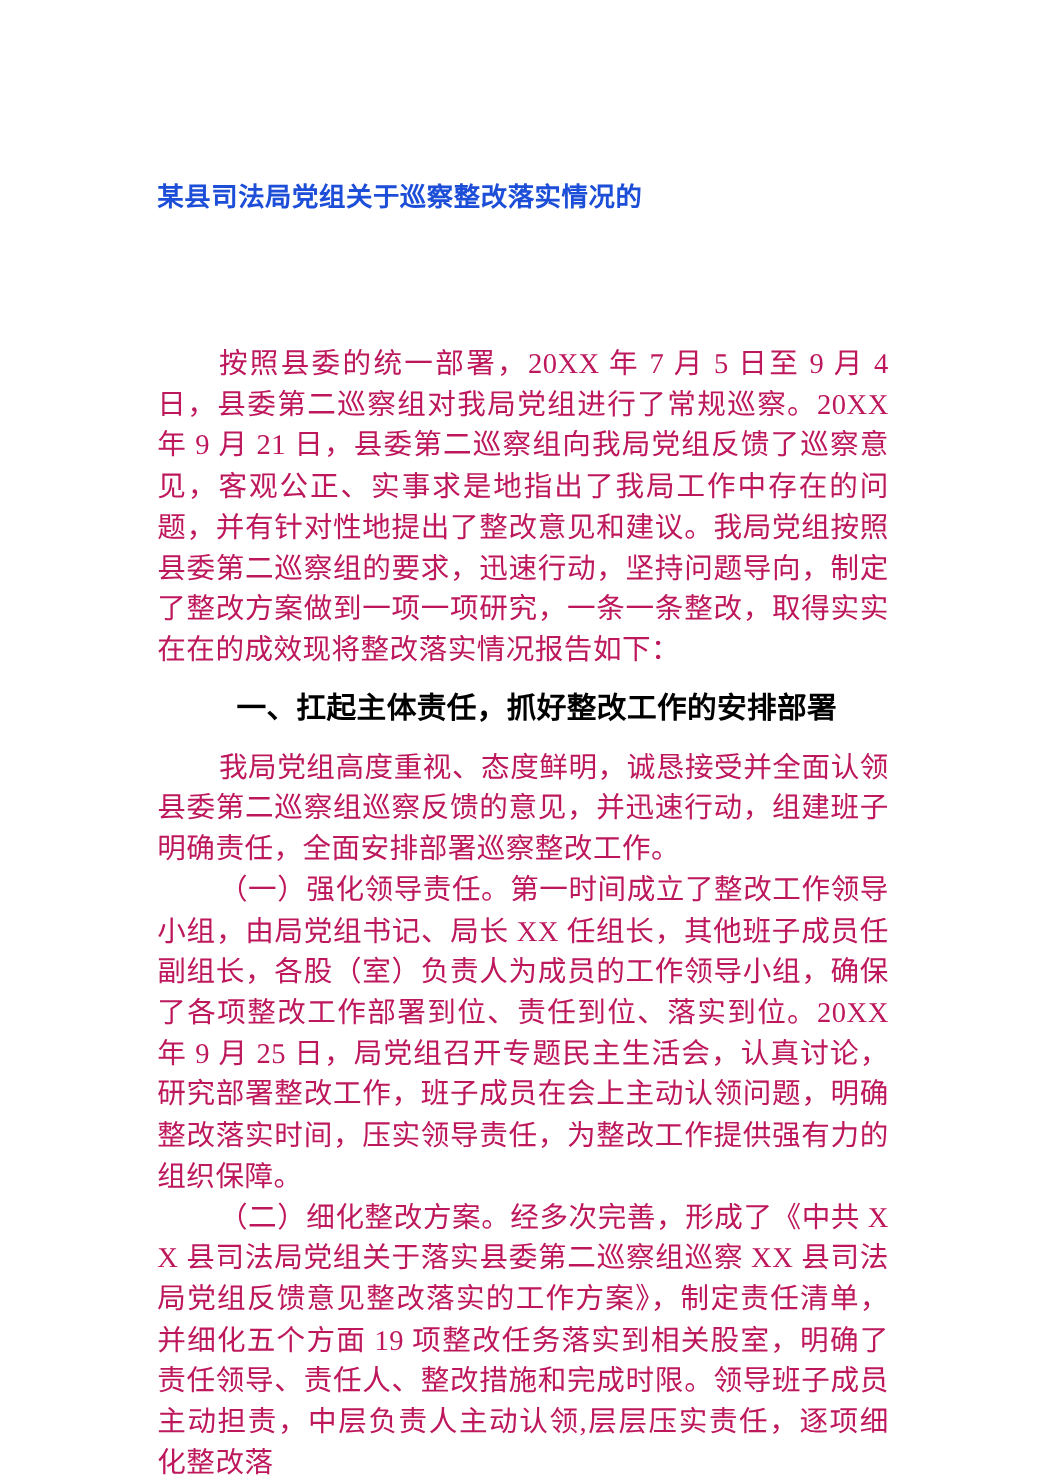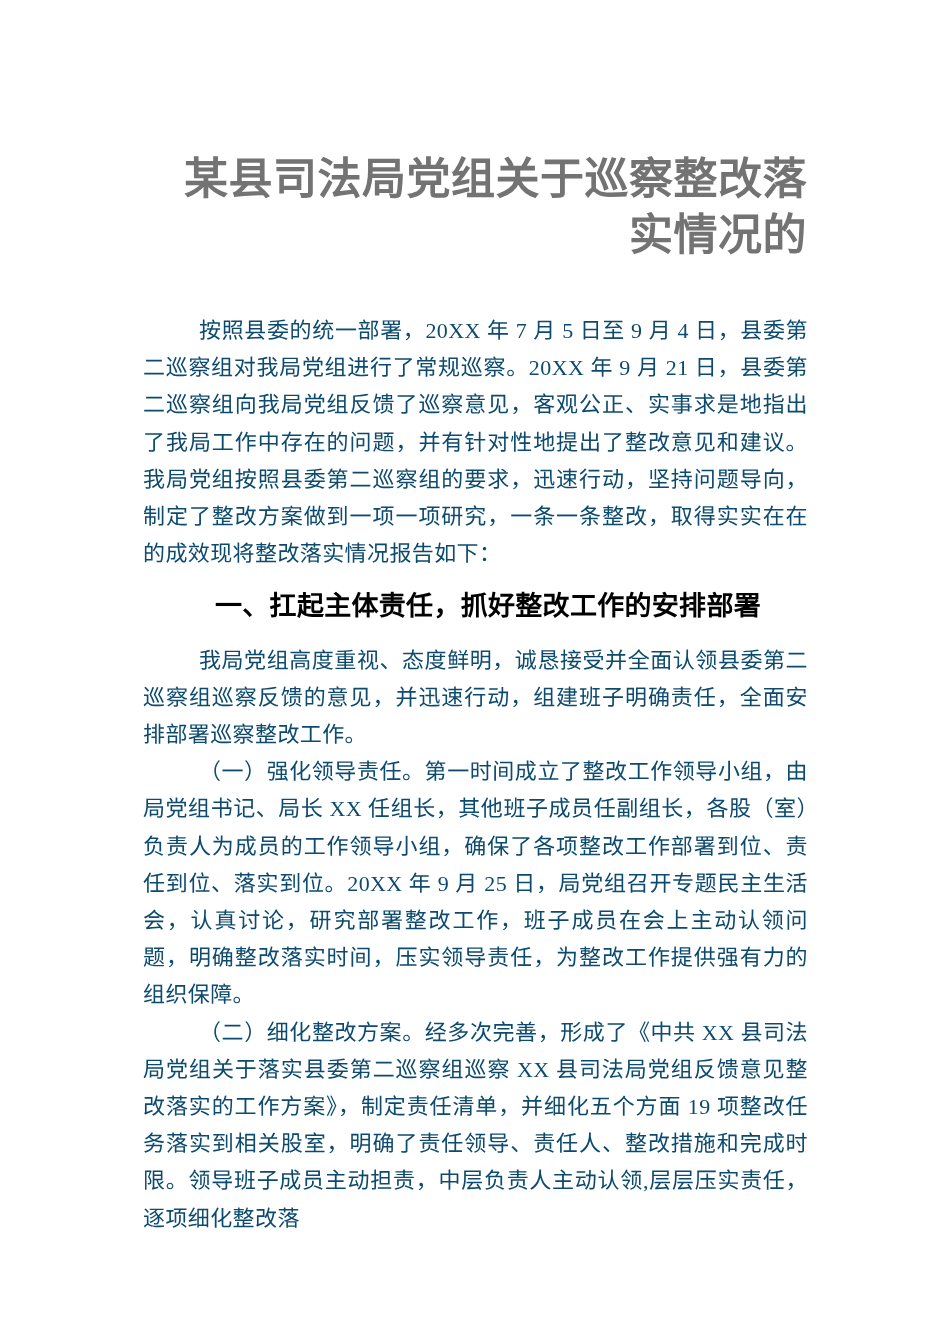--- a/index.html
+++ b/index.html
@@ -18,42 +18,42 @@
     margin: 0 auto;
     box-sizing: border-box;
   }
 
   
   .doc-title {
     position: absolute;
     left: 143px;
     top: 152px;
     width: 664px;
-    text-align: right;
+    text-align: left;
     font-family: "Liberation Serif", "DejaVu Serif", serif;
     font-weight: bold;
-    font-size: 44px;
+    font-size: 24px;
     line-height: 56px;
-    color: #737373;
+    color: #1d4ed8;
     letter-spacing: 0.5px;
   }
 
   
   .body-block {
     position: absolute;
     left: 143px;
     top: 312px;
     width: 665px;
   }
 
   .para {
     font-family: "Liberation Serif", "DejaVu Serif", serif;
-    font-size: 22px;
+    font-size: 26px;
     line-height: 37.2px;
-    color: #0c4a6e;
+    color: #be185d;
     margin: 0;
     text-align: justify;
     text-justify: inter-character;
     text-indent: 56px;
     letter-spacing: 0.4px;
     word-break: break-all;
     -webkit-font-smoothing: antialiased;
   }
 
   

